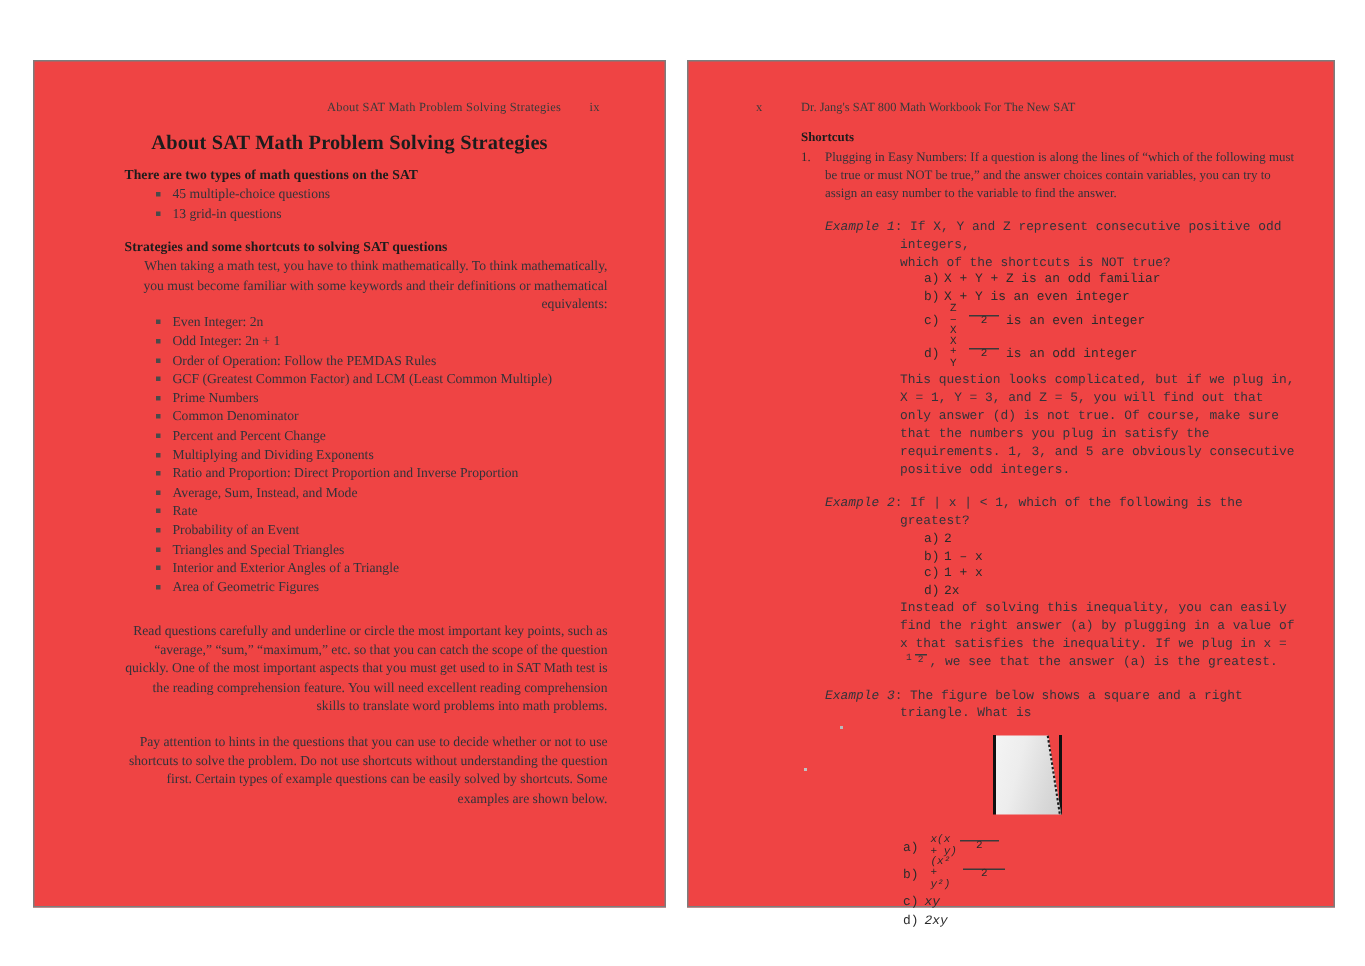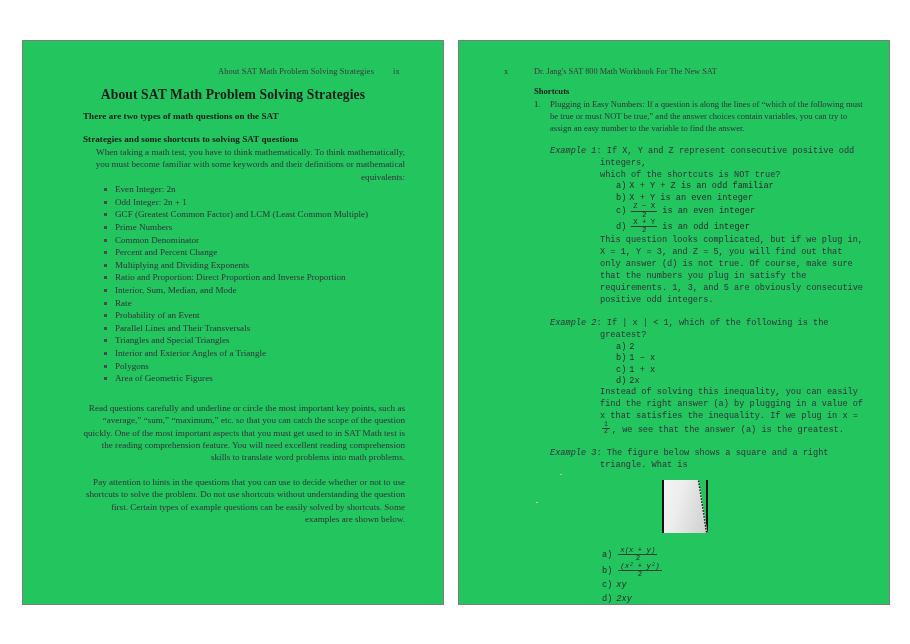--- a/index.html
+++ b/index.html
@@ -4,21 +4,21 @@
 <style>
   html,body{margin:0;padding:0;}
   body{
     width:910px;height:644px;background:#ffffff;
     font-family:"Liberation Serif", serif;
     color:#2b2b2b;overflow:hidden;position:relative;
   }
   .spread{position:absolute;inset:0;}
 
   .page{
-    position:absolute;top:40px;height:565px;background:#22c55e;
+    position:absolute;top:40px;height:565px;background:#ef4444;
     border:1px solid #7d7d7d;
     box-sizing:border-box;
   }
   #page-left{left:22px;width:422px;}
   #page-right{left:458px;width:432px;}
 
   .page-inner{position:absolute;left:0;top:0;right:0;bottom:0;}
 
   
   .l-header{
@@ -61,21 +61,21 @@
 
   .block{margin-left:16px;font-family:Liberation Mono, monospace;}
   .ex{margin-top:11px;}
   .ex .hang{padding-left:50px;text-indent:-50px;}
   .opts{margin:0;padding:0 0 0 66px;list-style:none;}
   .opts li{font-size:8.6px;line-height:11.4px;display:flex;align-items:center;gap:3px;}
   .opts li .lab{display:inline-block;}
   .expl{margin-top:1px;}
 
   
-  .frac{display:inline-flex;flex-direction:column;align-items:center;
+  .frac{display:inline-flex;flex-direction:row;align-items:center;
         vertical-align:middle;line-height:1;margin:0 2px;position:relative;top:-1px;}
   .frac .n{font-size:7.3px;padding:0 2px;}
   .frac .d{font-size:7.3px;border-top:1px solid #3a3a3a;padding:0 2px;width:100%;text-align:center;box-sizing:border-box;}
   .frac.sm .n,.frac.sm .d{font-size:6.4px;}
   .vv{font-style:italic;}
 
   
   .figwrap{position:relative;height:64px;margin-top:6px;}
   .figure{position:absolute;left:112px;top:2px;width:46px;height:53px;}
   .fig-left,.fig-right{position:absolute;top:0;width:1.6px;height:100%;background:#111;}
@@ -107,43 +107,44 @@
         <span class="ht">About SAT Math Problem Solving Strategies</span>
         <span class="hn">ix</span>
       </div>
 
       <div class="l-title">About SAT Math Problem Solving Strategies</div>
 
       <div class="l-body">
 
         <div class="h">There are two types of math questions on the SAT</div>
         <ul class="sq">
+          <li>45 multiple-choice questions</li>
+          <li>13 grid-in questions</li>
         </ul>
 
         <div class="gap"></div>
 
         <div class="h">Strategies and some shortcuts to solving SAT questions</div>
         <p>When taking a math test, you have to think mathematically. To think mathematically, you must become familiar with some keywords and their definitions or mathematical equivalents:</p>
 
         <ul class="sq">
           <li>Even Integer: 2n</li>
           <li>Odd Integer: 2n + 1</li>
+          <li>Order of Operation: Follow the PEMDAS Rules</li>
           <li>GCF (Greatest Common Factor) and LCM (Least Common Multiple)</li>
           <li>Prime Numbers</li>
           <li>Common Denominator</li>
           <li>Percent and Percent Change</li>
           <li>Multiplying and Dividing Exponents</li>
           <li>Ratio and Proportion: Direct Proportion and Inverse Proportion</li>
-          <li>Interior, Sum, Median, and Mode</li>
+          <li>Average, Sum, Instead, and Mode</li>
           <li>Rate</li>
           <li>Probability of an Event</li>
-          <li>Parallel Lines and Their Transversals</li>
           <li>Triangles and Special Triangles</li>
           <li>Interior and Exterior Angles of a Triangle</li>
-          <li>Polygons</li>
           <li>Area of Geometric Figures</li>
         </ul>
 
         <div class="gap" style="height:17px"></div>
         <p>Read questions carefully and underline or circle the most important key points, such as “average,” “sum,” “maximum,” etc. so that you can catch the scope of the question quickly. One of the most important aspects that you must get used to in SAT Math test is the reading comprehension feature. You will need excellent reading comprehension skills to translate word problems into math problems.</p>
         <div class="gap" style="height:12px"></div>
         <p>Pay attention to hints in the questions that you can use to decide whether or not to use shortcuts to solve the problem. Do not use shortcuts without understanding the question first. Certain types of example questions can be easily solved by shortcuts. Some examples are shown below.</p>
 
       </div>
     </div>

